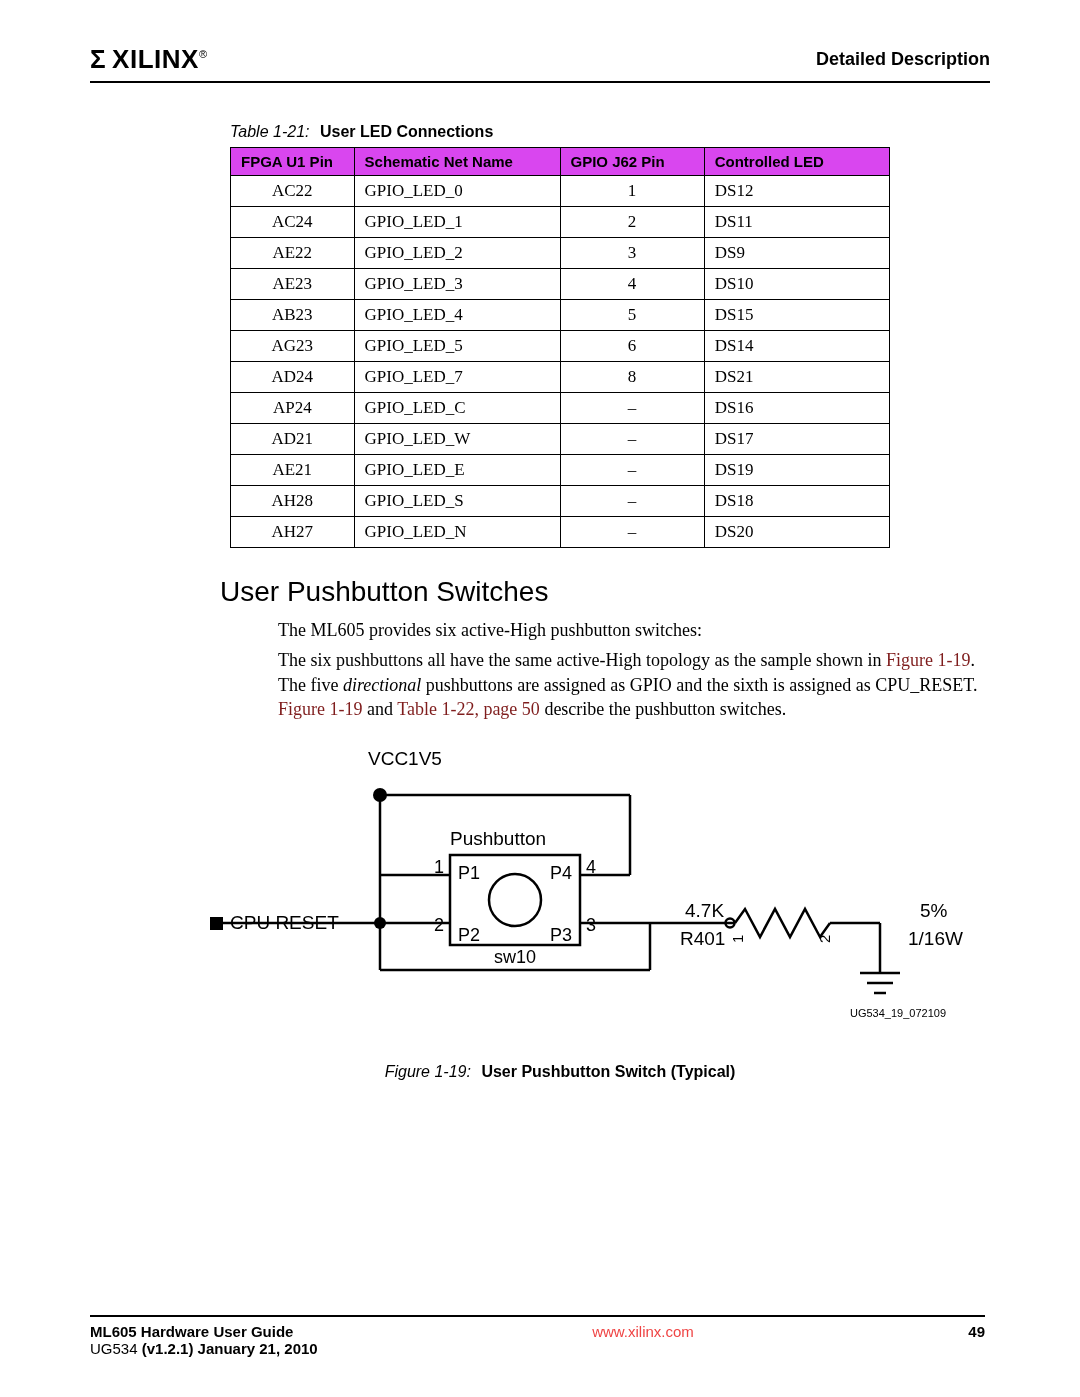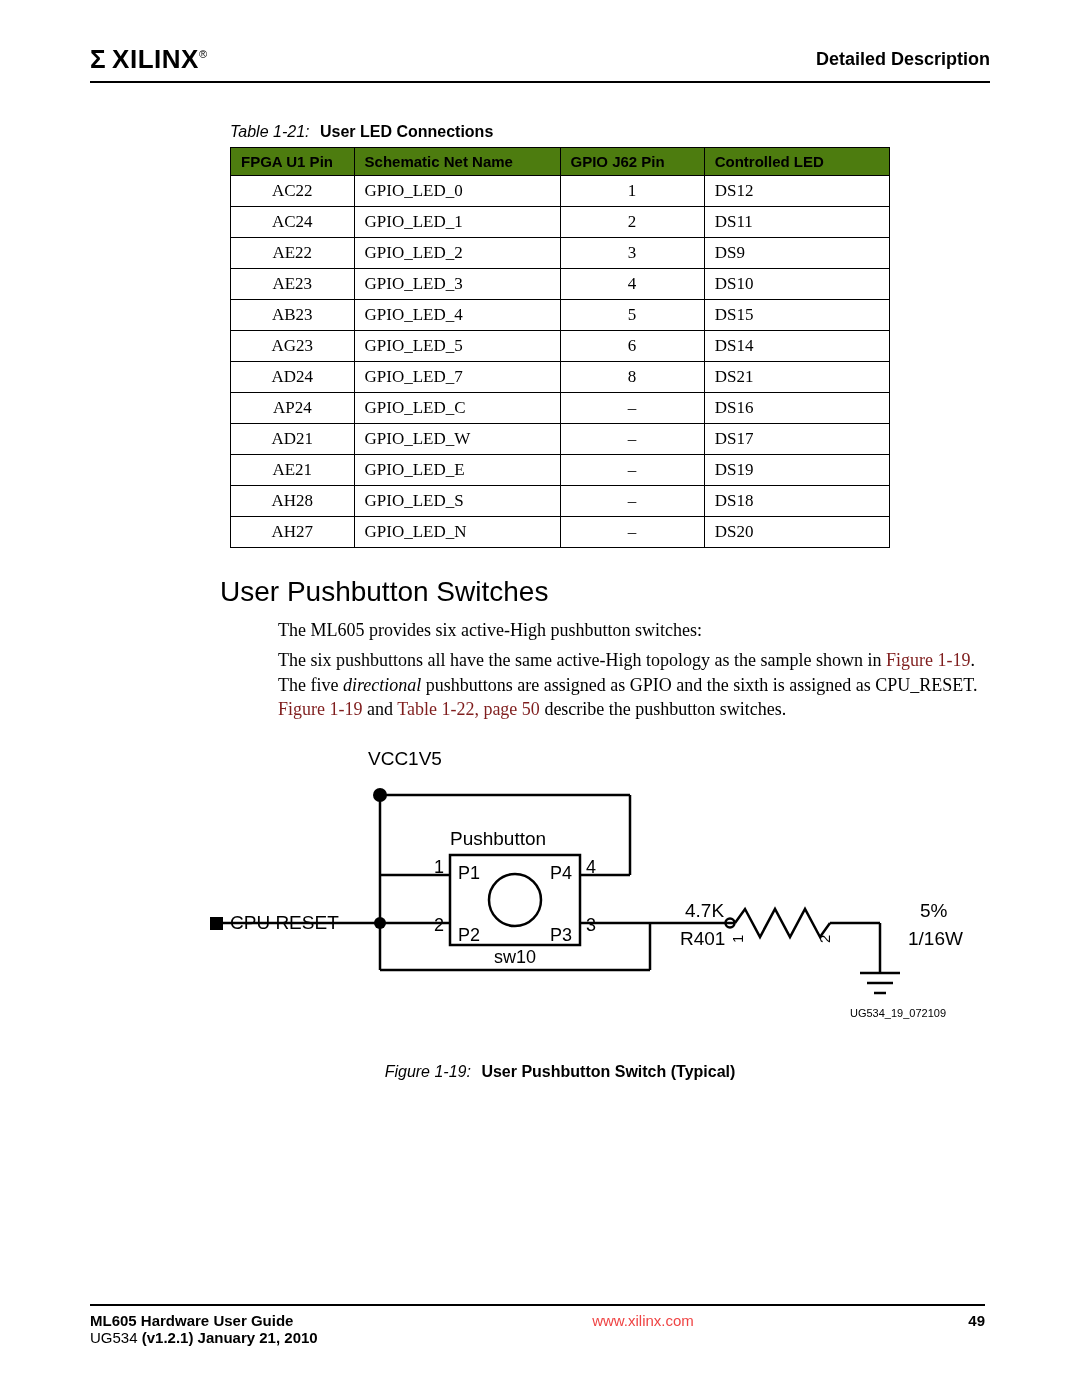--- a/index.html
+++ b/index.html
@@ -63,21 +63,21 @@
   }
   table.led th, table.led td {
     border: 1px solid #000;
     padding: 5px 10px;
   }
   table.led th {
     font-family: Arial, Helvetica, sans-serif;
     font-weight: bold;
     font-size: 15px;
     text-align: left;
-    background: #4d7c0f;
+    background: #d946ef;
   }
   table.led td:nth-child(1){ text-align: center; width: 120px;}
   table.led td:nth-child(2){ width: 200px;}
   table.led td:nth-child(3){ text-align: center; width: 140px;}
   table.led td:nth-child(4){ width: 180px;}
   .sec-h {
     font-family: Arial, Helvetica, sans-serif;
     font-size: 28px;
     font-weight: normal;
     margin-top: 28px;
@@ -115,21 +115,21 @@
   .fig-cap {
     font-family: Arial, Helvetica, sans-serif;
     font-size: 16px;
     text-align: center;
     margin-top: 14px;
   }
   .fig-cap .lbl { font-style: italic; margin-right: 6px; }
   .fig-cap .ttl { font-weight: bold; }
   .footer {
     position: absolute;
-    bottom: 51px;
+    bottom: 40px;
     left: 90px;
     right: 95px;
     border-top: 2px solid #000;
     padding-top: 6px;
     font-family: Arial, Helvetica, sans-serif;
     font-size: 15px;
     display: flex;
     justify-content: space-between;
     align-items: flex-start;
   }

